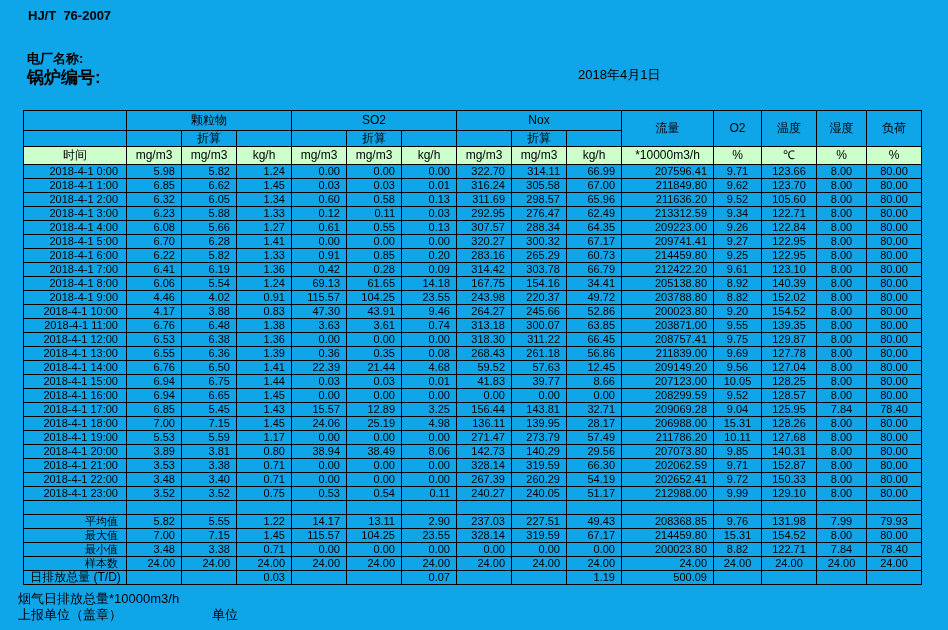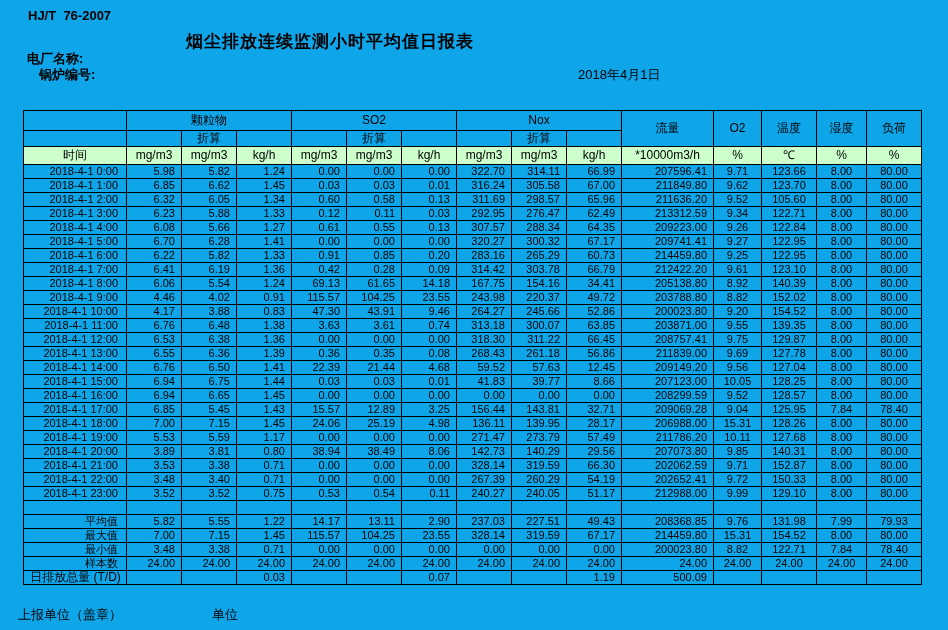--- a/index.html
+++ b/index.html
@@ -1,21 +1,21 @@
 <!DOCTYPE html>
 <html><head>
 <meta charset="utf-8">
 <style>
   html,body{margin:0;padding:0;background:#fff;}
   .page{position:relative;width:948px;height:630px;background:#0ea5e9;
         font-family:Liberation Sans, sans-serif;color:#000;overflow:hidden;}
   .std{position:absolute;left:28px;top:8px;font-weight:bold;font-size:13px;white-space:pre;}
   .title{position:absolute;left:0;top:30px;width:660px;text-align:center;font-weight:bold;font-size:17px;letter-spacing:1px;}
   .plant{position:absolute;left:27px;top:50px;font-weight:bold;font-size:13px;}
-  .boiler{position:absolute;left:39px;top:66px;font-weight:bold;font-size:13px;}
+  .boiler{position:absolute;left:27px;top:66px;font-weight:bold;font-size:17px;}
   .date{position:absolute;left:578px;top:66px;font-size:13px;}
   table.report{position:absolute;left:23px;top:86px;border-collapse:collapse;table-layout:fixed;margin-top:24px;}
   .report td{border:1px solid #000;font-size:11px;line-height:13px;height:13px;
              white-space:nowrap;overflow:hidden;padding:0 6px 0 0;text-align:right;}
   .report thead td{text-align:center;padding:0;font-size:12px;}
   .report thead tr.r1 td{height:19px;}
   .report thead tr.r2 td{height:15px;}
   .report thead tr.units td{height:17px;background:#ccffcc;font-size:12px;}
   .report thead td.timehdr{font-size:13px;}
   .report tbody td:nth-child(12),
@@ -27,21 +27,20 @@
   .footer-l1{position:absolute;left:18px;top:590px;font-size:13px;}
   .footer-l2{position:absolute;left:18px;top:606px;font-size:13px;}
   .footer-l3{position:absolute;left:212px;top:606px;font-size:13px;}
 </style>
 </head>
 <body>
 
 <div class="page">
 
   <div class="std">HJ/T  76-2007</div>
-  <div class="title">烟尘排放连续监测小时平均值日报表</div>
   <div class="plant">电厂名称:</div>
   <div class="boiler">锅炉编号:</div>
   <div class="date">2018年4月1日</div>
 
   <table class="report">
     <colgroup>
       <col style="width:103px">
       <col style="width:55px">
         <col style="width:55px">
         <col style="width:55px">
@@ -606,16 +605,17 @@
           <td>1.19</td>
           <td>500.09</td>
           <td></td>
           <td></td>
           <td></td>
           <td></td>
         </tr>
       </tbody>
   </table>
 
+  <div class="footer-l1">烟气日排放总量*10000m3/h</div>
   <div class="footer-l2">上报单位（盖章）</div>
   <div class="footer-l3">单位</div>
 
 </div>
 
 </body></html>

